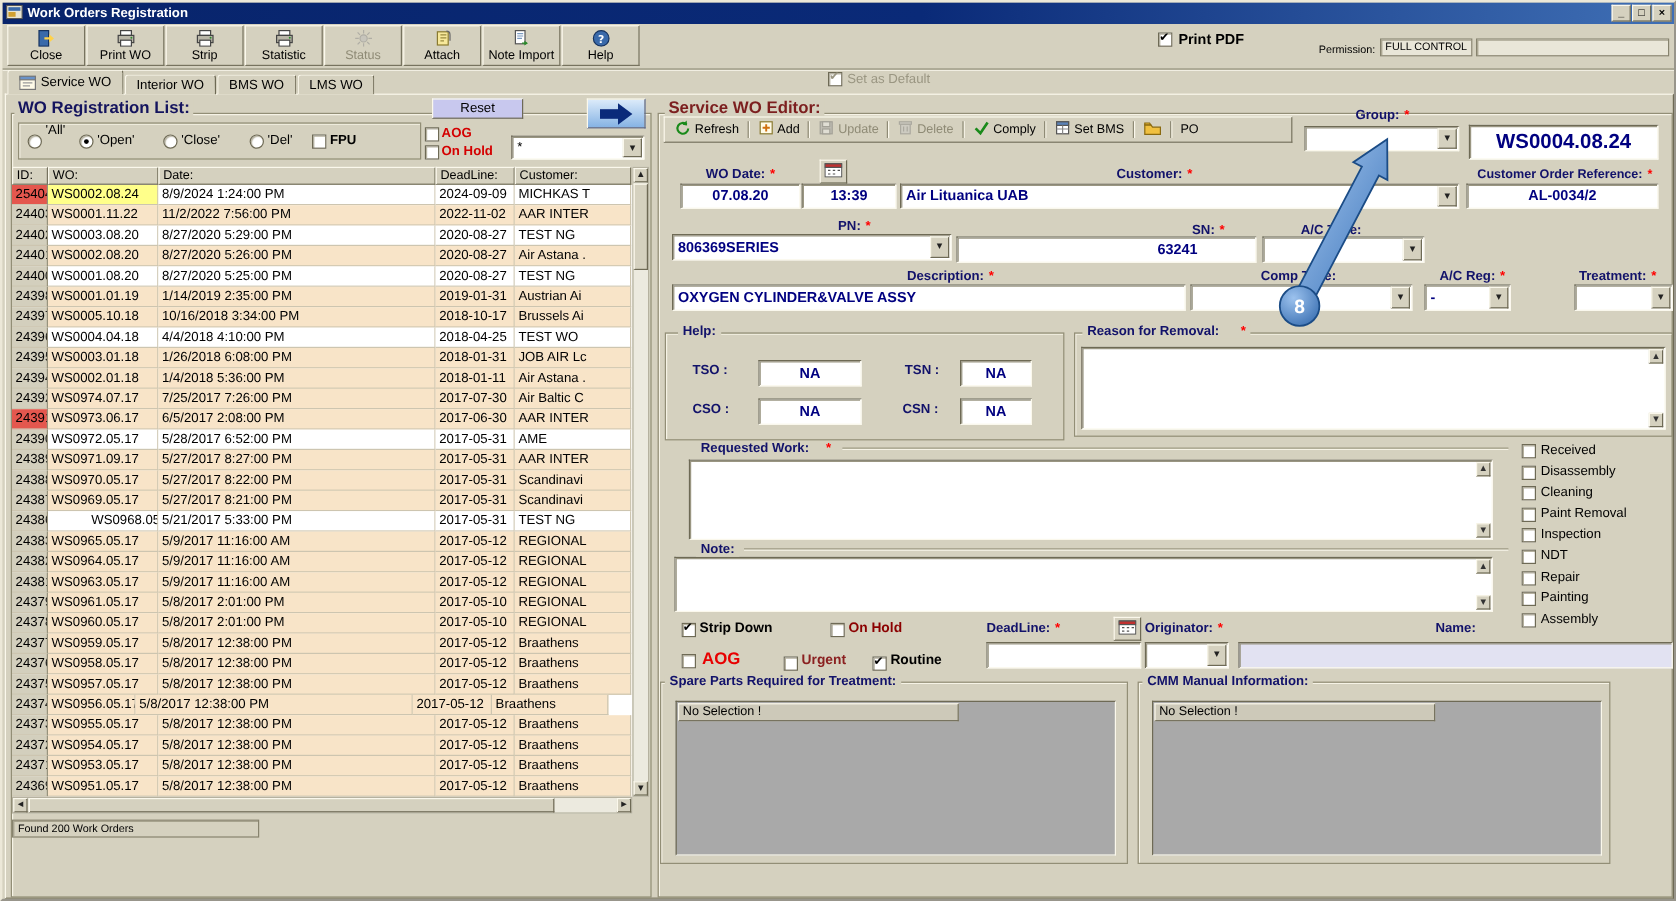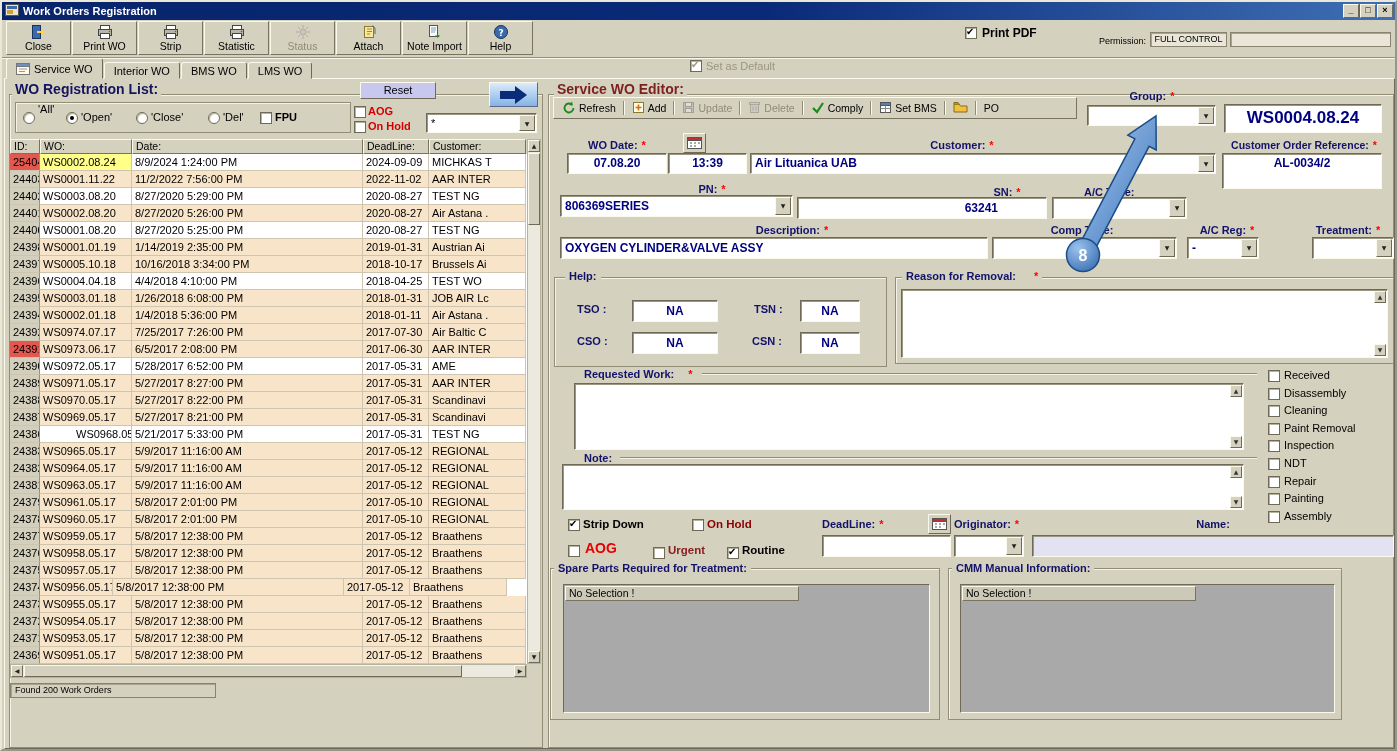--- a/index.html
+++ b/index.html
@@ -388,21 +388,21 @@
       </div>
       <div class="trow bg-white">
         <div class="td idc" style="width: 30px;">24390</div>
         <div class="td" style="width: 92px;">WS0972.05.17</div>
         <div class="td" style="width: 231px;">5/28/2017 6:52:00 PM</div>
         <div class="td" style="width: 66px;">2017-05-31</div>
         <div class="td" style="width: 97px;">AME</div>
       </div>
       <div class="trow bg-peach">
         <div class="td idc" style="width: 30px;">24389</div>
-        <div class="td" style="width: 92px;">WS0971.05.17</div>
+        <div class="td" style="width: 92px;">WS0971.09.17</div>
         <div class="td" style="width: 231px;">5/27/2017 8:27:00 PM</div>
         <div class="td" style="width: 66px;">2017-05-31</div>
         <div class="td" style="width: 97px;">AAR INTER</div>
       </div>
       <div class="trow bg-peach">
         <div class="td idc" style="width: 30px;">24388</div>
         <div class="td" style="width: 92px;">WS0970.05.17</div>
         <div class="td" style="width: 231px;">5/27/2017 8:22:00 PM</div>
         <div class="td" style="width: 66px;">2017-05-31</div>
         <div class="td" style="width: 97px;">Scandinavi</div>
@@ -622,21 +622,21 @@
   <div class="lbl center" style="left:880px; top:137px; width:160px;">
     <span>Customer:</span><span class="req">*</span>
   </div>
   <div class="fld" style="left:748px; top:151px; width:466px; height:21px;">
     <span class="val">Air Lituanica UAB</span>
     <span class="dd"></span>
   </div>
   <div class="lbl center" style="left:1212px; top:137px; width:180px; font-size:10.5px;">
     <span>Customer Order Reference:</span><span class="req">*</span>
   </div>
-  <div class="fld" style="left:1220px; top:151px; width:160px; height:36px;">
+  <div class="fld" style="left:1220px; top:151px; width:160px; height:21px;">
     <span class="val center">AL-0034/2</span>
   </div>
 
   <div class="lbl center" style="left:680px; top:181px; width:60px;">
     <span>PN:</span><span class="req">*</span>
   </div>
   <div class="fld" style="left:558px; top:193px; width:233px; height:22px;">
     <span class="val" style="line-height:20px;">806369SERIES</span>
     <span class="dd"></span>
   </div>

